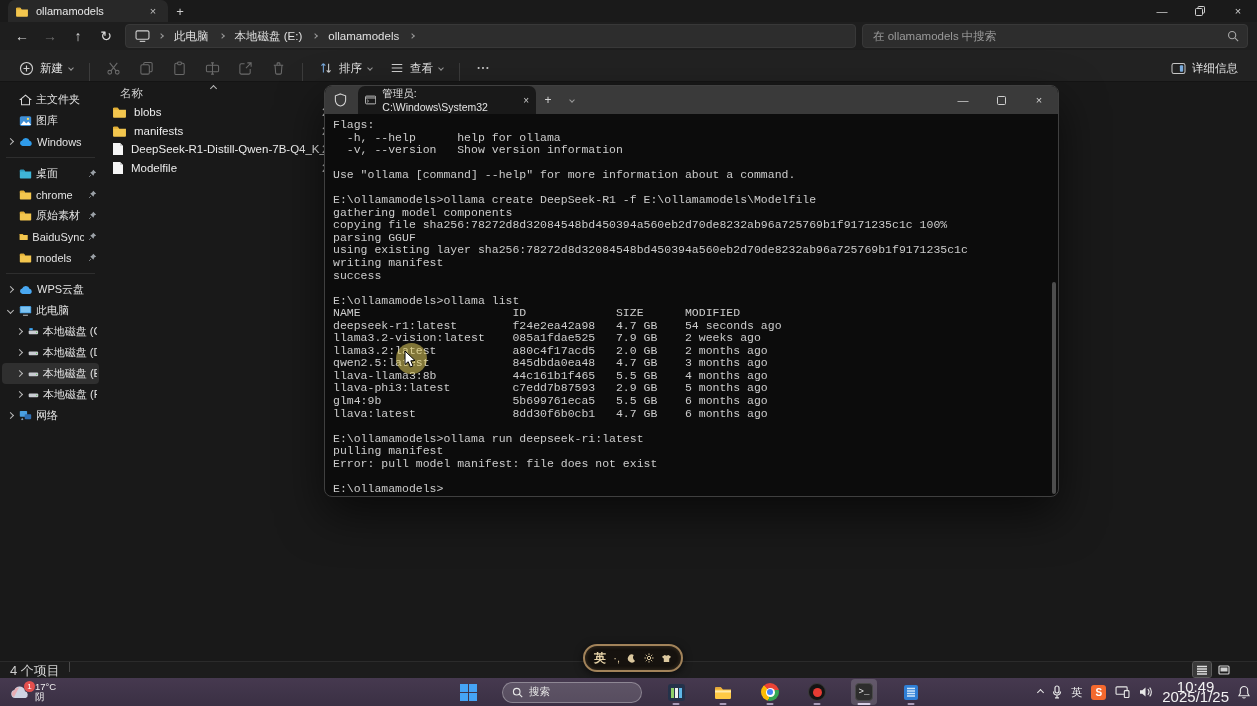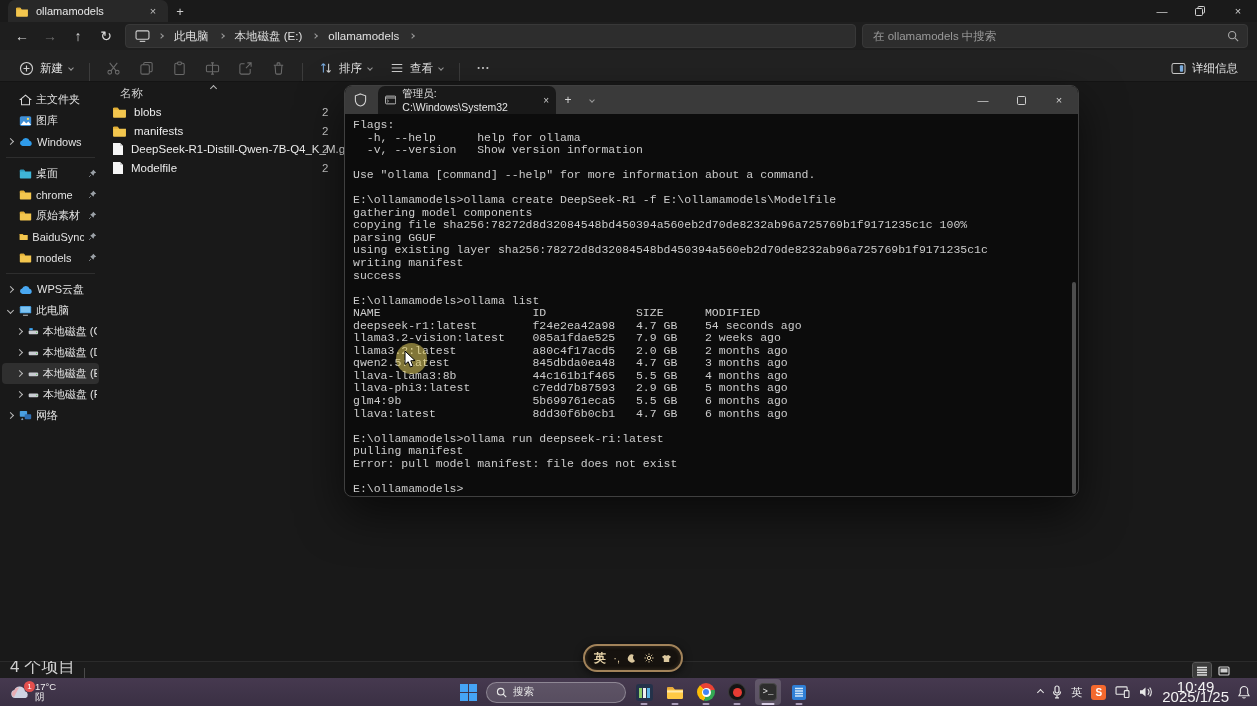--- a/index.html
+++ b/index.html
@@ -51,28 +51,28 @@
   .side-item .pin { margin-left:auto; flex:0 0 auto; }
   .side-div { height:1px; background:#2e2e2e; margin:5px 6px; }
   .side-label { overflow:hidden; text-overflow:clip; }
 
   .filelist { flex:1; position:relative; font-size:11.5px; padding-top:2px; }
   .list-header { height:19px; display:flex; align-items:center; padding-left:19px; color:#cccccc; position:relative; }
   .sort-chev { position:absolute; left:110px; top:2px; }
   .file-row { height:18.5px; display:flex; align-items:center; gap:7px; padding-left:11px; position:relative; color:#ececec; }
   .file-row .part-col { position:absolute; left:221px; color:#c9c9c9; }
 
-  .statusbar { height:17px; background:#1c1c1c; border-top:1px solid #2b2b2b; display:flex; align-items:flex-end; padding:0 10px; font-size:17px; color:#cfcfcf; flex:0 0 auto; }
+  .statusbar { height:17px; background:#1c1c1c; border-top:1px solid #2b2b2b; display:flex; align-items:flex-start; padding:0 10px; font-size:13px; color:#cfcfcf; flex:0 0 auto; }
   .status-div { width:1px; height:10px; background:#4a4a4a; margin-left:9px; }
   .view-toggles { margin-left:auto; display:flex; gap:4px; margin-right:14px; }
   .vt { width:18px; height:15px; display:flex; align-items:center; justify-content:center; border-radius:2px; }
   .vt.active { background:#3a3a3a; outline:1px solid #5a5a5a; }
 
   
-  .terminal { position:absolute; left:344px; top:85px; width:735px; height:412px; background:#0c0c0c; border:1px solid #404040; border-radius:8px; overflow:hidden; box-shadow:0 18px 45px rgba(0,0,0,.6); }
+  .terminal { position:absolute; left:324px; top:85px; width:735px; height:412px; background:#0c0c0c; border:1px solid #404040; border-radius:8px; overflow:hidden; box-shadow:0 18px 45px rgba(0,0,0,.6); }
   .term-titlebar { height:28px; background:#3a3a3a; display:flex; align-items:center; padding-left:9px; }
   .term-tab { height:28px; width:178px; margin-left:11px; background:#191919; border-radius:7px 7px 0 0; display:flex; align-items:center; gap:6px; padding:0 7px; font-size:10.5px; color:#e4e4e4; }
   .term-tab .close { margin-left:auto; color:#c9c9c9; font-size:10px; }
   .term-tbtn { width:24px; height:24px; display:flex; align-items:center; justify-content:center; color:#d6d6d6; font-size:12px; }
   .term-controls { margin-left:auto; display:flex; height:28px; }
   .term-controls .win-btn { height:28px; }
   .term-body { position:relative; height:279px; padding:5px 0 0 8px; }
   .term-body pre { margin:0; font-family:"Liberation Mono", monospace; font-size:11.5px; line-height:12.55px; color:#cccccc; white-space:pre; }
   .term-scroll { position:absolute; right:2px; top:168px; width:4px; height:212px; background:#4d4d4d; border-radius:2px; }
 
@@ -83,21 +83,21 @@
   
   .ime-pill { position:absolute; left:583px; top:644px; width:100px; height:28px; background:#16120e; border:2px solid #a2835a; border-radius:14px; box-shadow:0 2px 8px rgba(0,0,0,.6), inset 0 0 4px rgba(190,160,110,.25); display:flex; align-items:center; justify-content:space-between; padding:0 9px; color:#e6d3a8; z-index:40; }
   .ime-mode { font-size:12px; font-weight:bold; }
   .ime-ic { font-size:11px; color:#dcc89e; display:flex; align-items:center; }
 
   
   .taskbar { position:absolute; left:0; right:0; bottom:0; height:28px; background:linear-gradient(#46394f,#3a3044); display:flex; align-items:center; z-index:60; }
   .tb-weather { display:flex; align-items:center; gap:5px; padding:0 10px; height:28px; }
   .tb-weather .wtxt { font-size:9.5px; line-height:10px; color:#f0f0f0; }
   .wbadge { position:absolute; top:-4px; right:-5px; width:11px; height:11px; border-radius:50%; background:#e4504e; color:#fff; font-size:8px; display:flex; align-items:center; justify-content:center; }
-  .tb-center { position:absolute; left:455px; display:flex; align-items:center; gap:5px; height:28px; }
+  .tb-center { position:absolute; left:455px; display:flex; align-items:center; gap:21px; height:28px; }
   .tb-icon { width:26px; height:26px; display:flex; align-items:center; justify-content:center; border-radius:4px; position:relative; }
   .tb-icon.running::after { content:""; position:absolute; bottom:0; left:50%; transform:translateX(-50%); width:7px; height:2.5px; border-radius:2px; background:#a99cb8; }
   .tb-icon.active { background:rgba(255,255,255,.16); }
   .tb-icon.active::after { width:13px; background:#d9cfe6; }
   .tb-search { width:140px; height:21px; border-radius:11px; background:rgba(255,255,255,.14); border:1px solid rgba(255,255,255,.30); display:flex; align-items:center; gap:6px; padding:0 9px; color:#e8e8e8; font-size:10.5px; }
   .tb-tray { position:absolute; right:7px; display:flex; align-items:center; gap:9px; height:28px; }
   .tray-ime { font-size:11px; color:#f0f0f0; }
   .sogou { width:15px; height:15px; border-radius:3px; background:#f4692e; color:#fff; font-size:10px; font-weight:bold; display:flex; align-items:center; justify-content:center; }
   .tb-clock { text-align:center; font-size:15px; line-height:10.5px; color:#f2f2f2; }
 </style>

